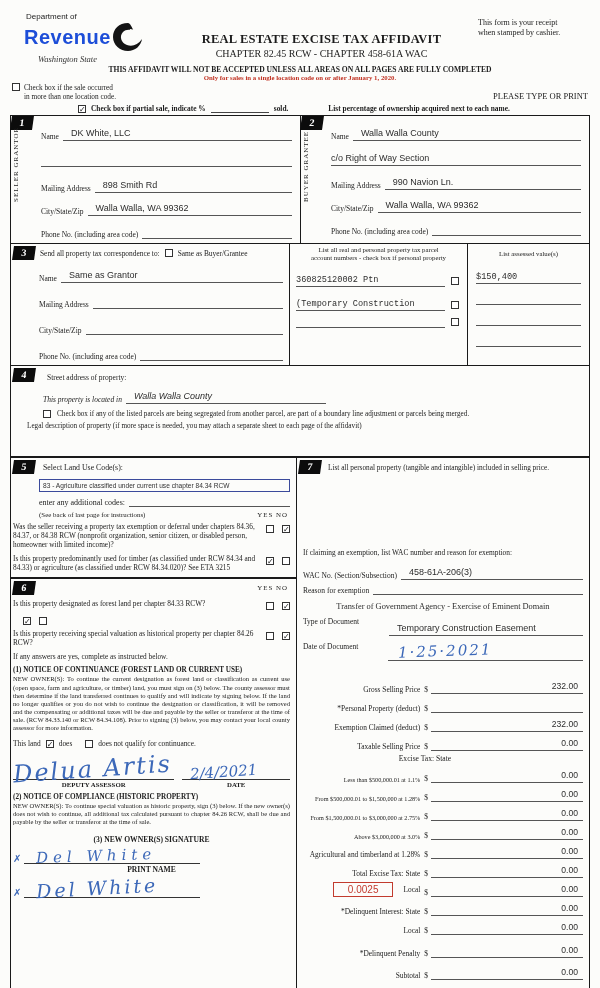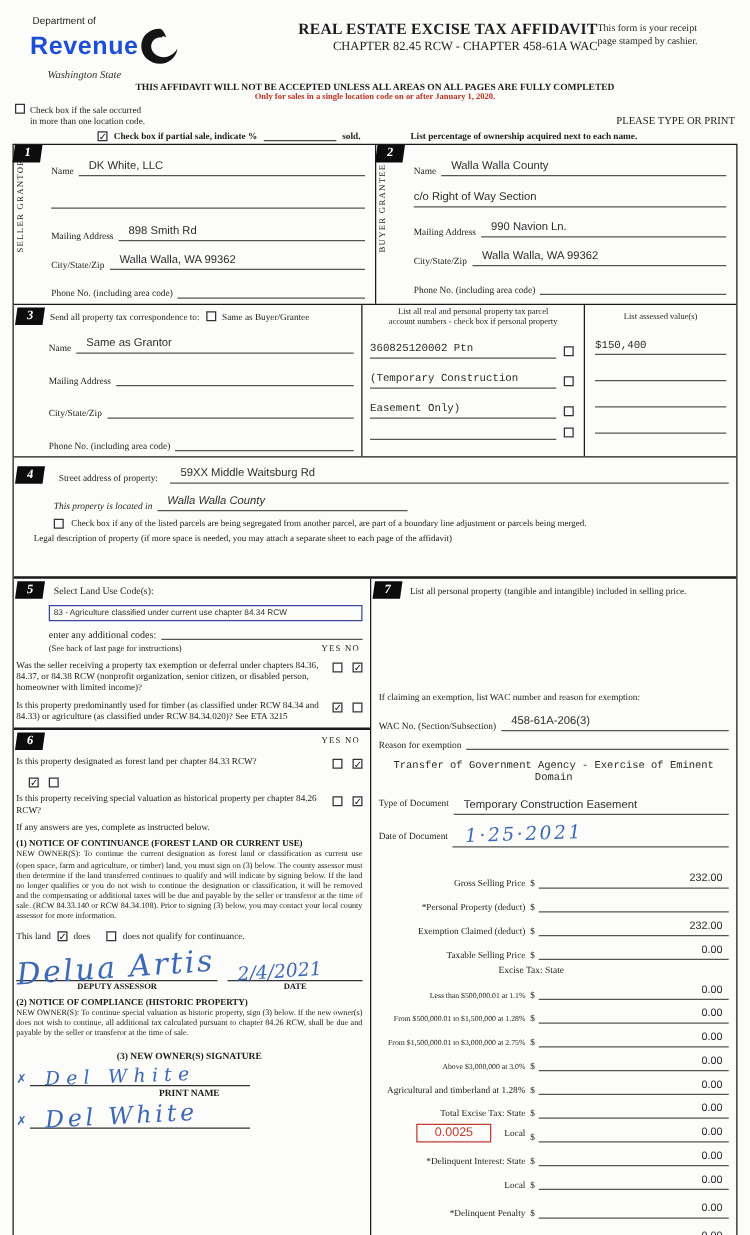--- a/index.html
+++ b/index.html
@@ -10,21 +10,21 @@
   }
   .page { padding: 8px 10px 0 10px; }
 
   
   .hdr { display: flex; align-items: flex-start; }
   .logo { width: 155px; padding-left: 14px; padding-top: 4px; }
   .logo .dept { font-family: "Liberation Sans", sans-serif; font-size: 8px; color:#222; margin-left: 2px;}
   .logo .rev-row { display: flex; align-items: center; }
   .logo .rev { font-family: "Liberation Sans", sans-serif; font-weight: bold; font-size: 20px; letter-spacing: .5px; color:#1d4ed8; }
   .logo .wa { font-style: italic; font-size: 8.5px; color: #333; margin-left: 14px; margin-top: 1px;}
-  .hdr-c { flex: 1; text-align: right; padding-top: 8px; }
+  .hdr-c { flex: 1; text-align: center; padding-top: 8px; margin-top: 16px; }
   .hdr-c .t1 { font-weight: bold; font-size: 12.5px; letter-spacing: .2px;}
   .hdr-c .t2 { font-size: 10px; margin-top: 1px;}
   .hdr-r { width: 112px; font-size: 8px; padding-top: 10px; line-height: 1.25; }
   .warn { text-align: center; font-weight: bold; font-size: 7.6px; margin-top: 1px; }
   .rednote { text-align: center; font-weight: bold; font-size: 6.8px; color: #c03020; }
   .hdr2 { display: flex; justify-content: space-between; margin-top: 2px; padding: 0 2px;}
   .multi { font-size: 7.3px; display: flex; gap: 4px; line-height: 1.25;}
   .typeprint { font-size: 8.5px; align-self: flex-end; }
   .partial { display: flex; align-items: flex-end; font-size: 7.4px; font-weight: bold; margin: 3px 0 2px 68px; gap: 5px;}
   .partial .gap { width: 58px; border-bottom: 1px solid #444; }
@@ -114,23 +114,23 @@
   .hw-own1 { font-size: 15px; letter-spacing: 5px; transform: rotate(-2deg); display:inline-block;}
   .hw-own2 { font-size: 19px; letter-spacing: 3px; transform: rotate(-3deg); display:inline-block;}
   .printname { text-align: center; font-weight: bold; font-size: 7.6px; margin-top: 1px;}
 
   
   .s7-hd { display: flex; align-items: center; gap: 7px; margin-left: -4px;}
   .s7-hd .ttl { font-size: 7.3px; }
   .s7-blank { height: 74px; }
   .s7 .fl { margin-top: 4px; }
   .exnote { font-size: 7.4px; }
-  .reason-val { font-family: Liberation Mono, monospace; font-size: 8.4px; color:#2d2d2d;
+  .reason-val { font-family: Liberation Serif, serif; font-size: 8.4px; color:#2d2d2d;
                 text-align: center; margin-top: 7px;}
-  .docrow { display: flex; align-items: center; margin-top: 6px; }
+  .docrow { display: flex; align-items: flex-start; margin-top: 6px; gap: 26px; }
   .hw-date { font-size: 15px; transform: rotate(-2deg); display:inline-block; margin-left: 10px; letter-spacing: 2px;}
 
   
   .money { margin-top: 14px; }
   .mrow { display: flex; align-items: flex-end; min-height: 13.2px; }
   .mlab { flex: 1; text-align: right; font-size: 7.4px; white-space: nowrap; padding-right: 3px; }
   .mlab.tiny { font-size: 6.2px; }
   .md { font-size: 7.4px; padding: 0 3px 0 1px; }
   .mline { width: 152px; border-bottom: 1px solid #555; text-align: right; min-height: 12px;}
   .mval { font-family: "Liberation Sans", sans-serif; font-size: 8.6px; color: #2d2d2d; padding-right: 5px; }
@@ -155,21 +155,21 @@
         </svg>
       </div>
       <div class="wa">Washington State</div>
     </div>
     <div class="hdr-c">
       <div class="t1">REAL ESTATE EXCISE TAX AFFIDAVIT</div>
       <div class="t2">CHAPTER 82.45 RCW - CHAPTER 458-61A WAC</div>
     </div>
     <div class="hdr-r">
       <div>This form is your receipt</div>
-      <div>page stamped by cashier.</div>
+      <div>when stamped by cashier.</div>
     </div>
   </div>
   <div class="warn">THIS AFFIDAVIT WILL NOT BE ACCEPTED UNLESS ALL AREAS ON ALL PAGES ARE FULLY COMPLETED</div>
   <div class="rednote">Only for sales in a single location code on or after January 1, 2020.</div>
 
   <div class="hdr2">
     <div class="multi">
       <span class="cb"></span>
       <span>
         <span>Check box if the sale occurred</span><br><span>in more than one location code.</span>
@@ -271,24 +271,20 @@
         <div class="hd"><span>List all real and personal property tax parcel</span><br><span>account numbers - check box if personal property</span></div>
         <div class="prow">
             <span class="pl"><span class="pv">360825120002 Ptn</span></span>
             <span class="cb"></span>
           </div>
         <div class="prow">
             <span class="pl"><span class="pv">(Temporary Construction</span></span>
             <span class="cb"></span>
           </div>
         <div class="prow">
-            <span class="pl"><span class="pv">Easement Only)</span></span>
-            <span class="cb"></span>
-          </div>
-        <div class="prow">
             <span class="pl"><span class="pv"></span></span>
             <span class="cb"></span>
           </div>
       </div>
       <div class="s3-r">
         <div class="hd" style="margin-top:4px">List assessed value(s)</div>
         <div class="prow" style="margin-top:7px">
             <span class="pl"><span class="pv">$150,400</span></span>
           </div>
         <div class="prow" style="margin-top:9px">
@@ -300,21 +296,20 @@
         <div class="prow" style="margin-top:9px">
             <span class="pl"><span class="pv"></span></span>
           </div>
       </div>
     </div>
 
     <div class="s4">
       <div class="row1">
         <span class="badge">4</span>
         <span class="lab">Street address of property:</span>
-        <span class="line"><span class="val">59XX Middle Waitsburg Rd</span></span>
       </div>
       <div class="row2">
         <span class="lab">This property is located in</span>
         <span class="line" style="max-width:200px"><span class="val">Walla Walla County</span></span>
         <span style="flex:1"></span>
       </div>
       <div class="seg">
         <span class="cb"></span>
         <span>Check box if any of the listed parcels are being segregated from another parcel, are part of a boundary line adjustment or parcels being merged.</span>
       </div>

